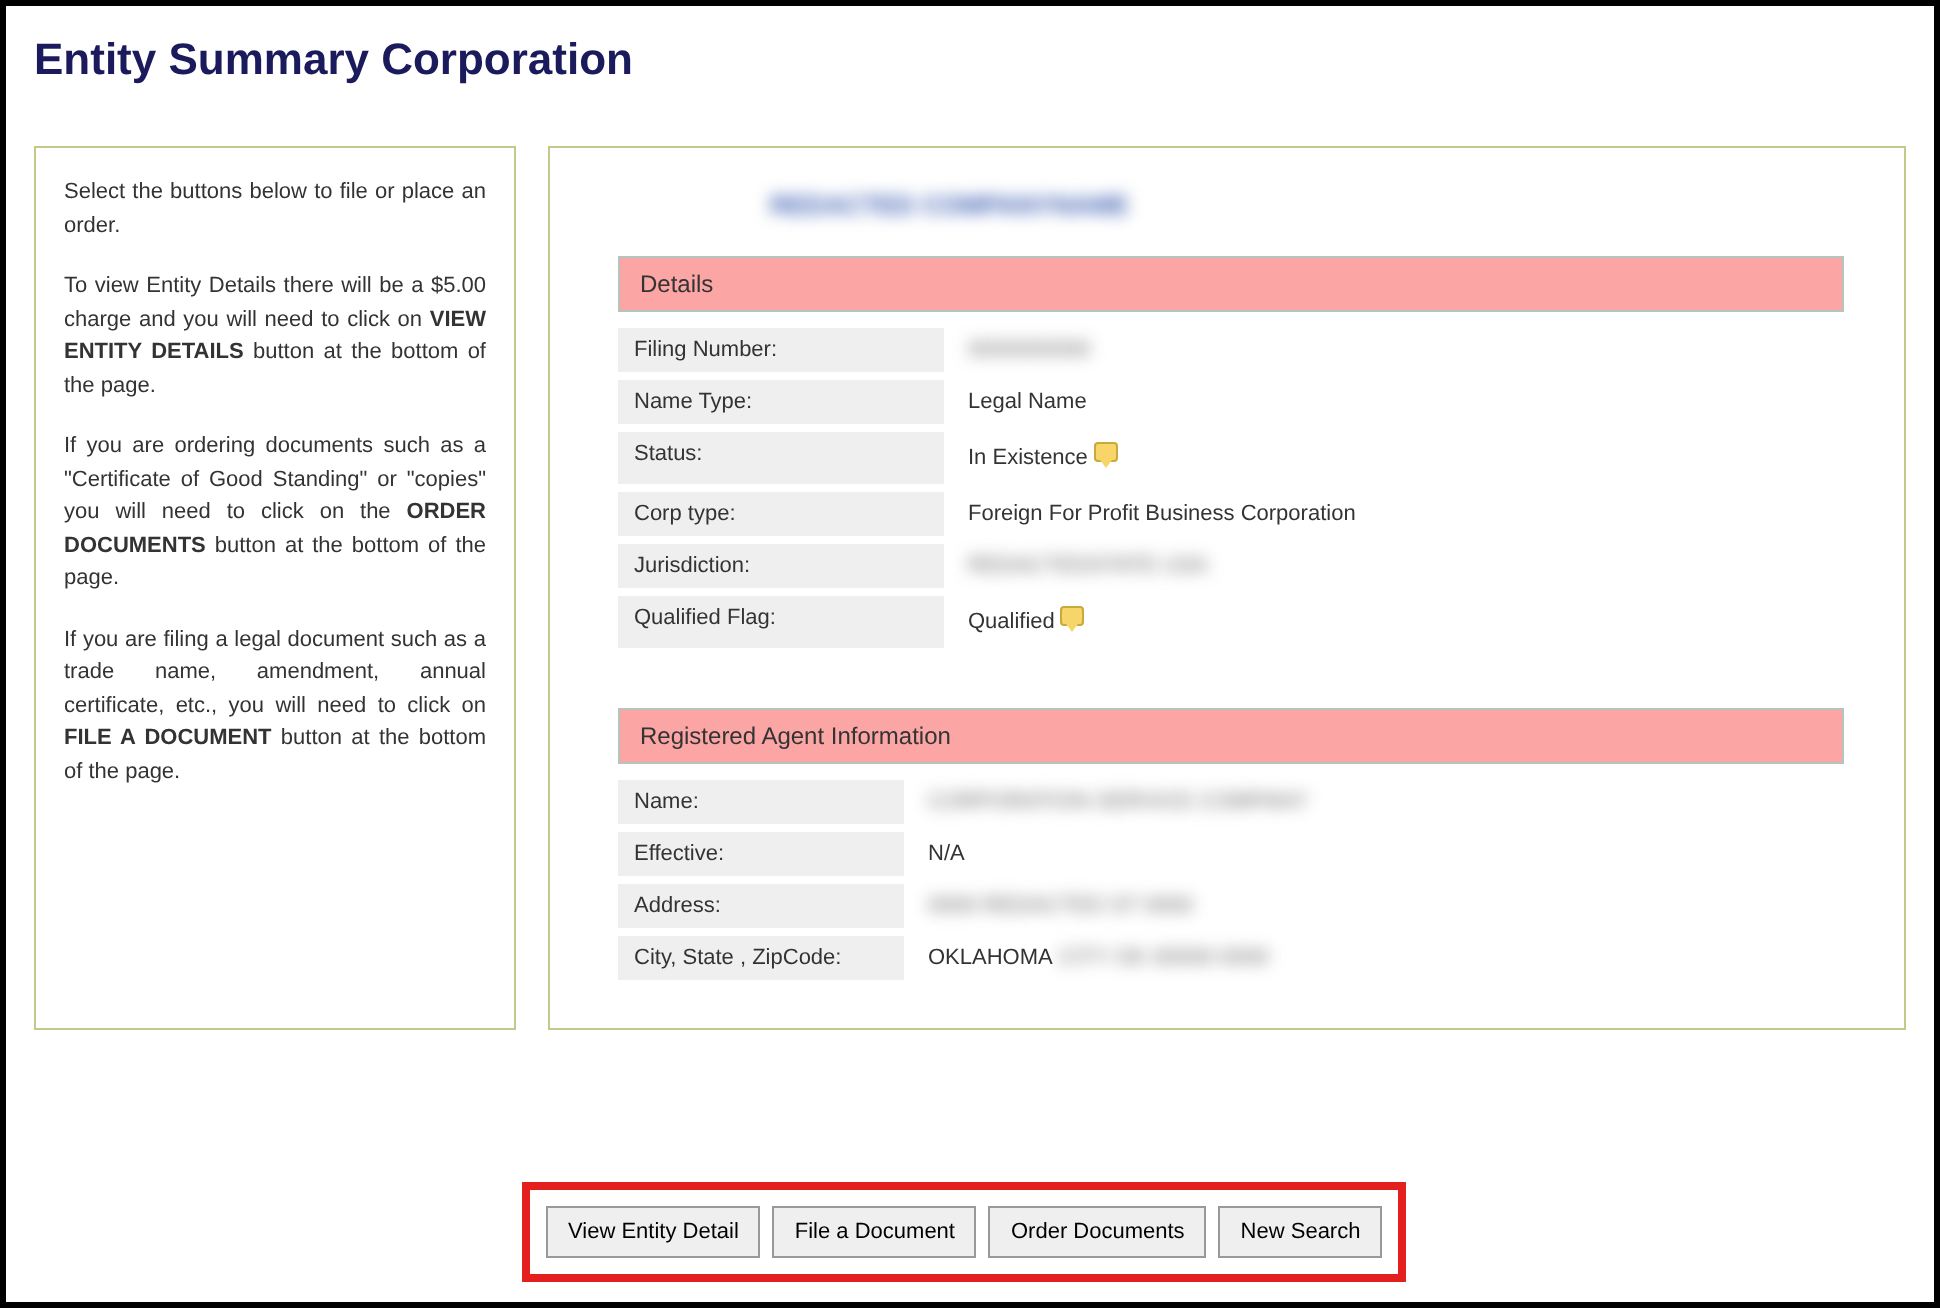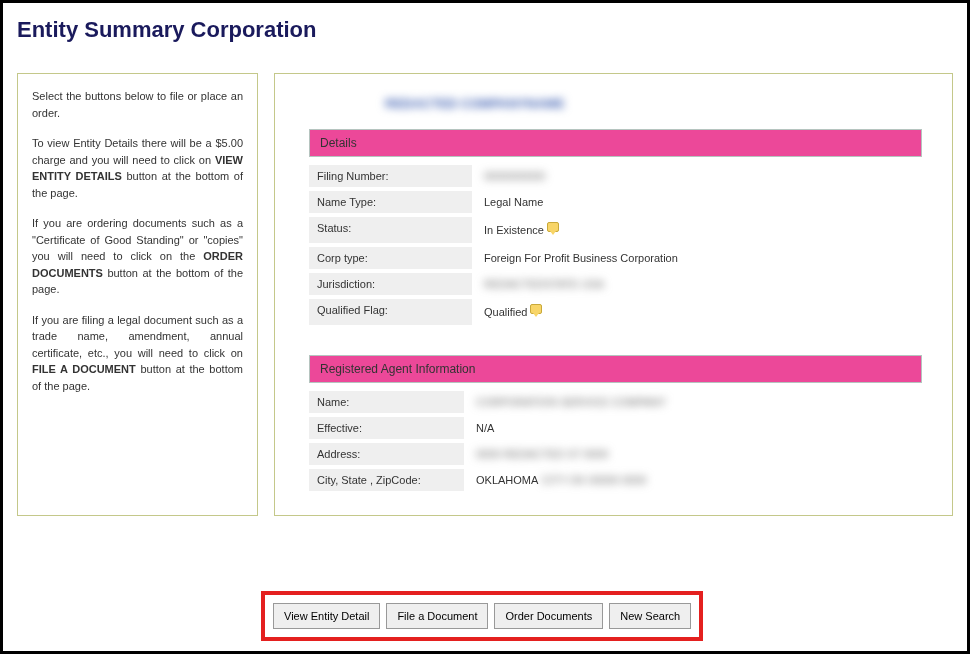--- a/index.html
+++ b/index.html
@@ -41,21 +41,21 @@
     .entity-name {
       color: #3a5cb0;
       font-weight: bold;
       font-size: 13px;
       filter: blur(4px);
       margin-left: 80px;
       margin-bottom: 18px;
       display: inline-block;
     }
     .section-header {
-      background: #ec4899;
+      background: #fca5a5;
       border: 1px solid #b5c4bf;
       padding: 6px 10px;
       font-size: 12px;
       color: #333;
       margin-bottom: 8px;
       margin-left: 4px;
     }
     .field-row {
       display: flex;
       margin-bottom: 4px;
@@ -111,21 +111,21 @@
     }
     .btn {
       background: #efefef;
       border: 1px solid #999;
       padding: 6px 10px;
       font-size: 11px;
       color: #000;
       cursor: pointer;
       font-family: Arial, sans-serif;
     }
-    .agent-label { width: 155px; }
+    .agent-label { width: 143px; }
   </style>
 </head>
 <body>
 
 <h1 class="page-title">Entity Summary Corporation</h1>
 
 <div class="layout">
 
   <div class="sidebar">
     <p>Select the buttons below to file or place an order.</p>

